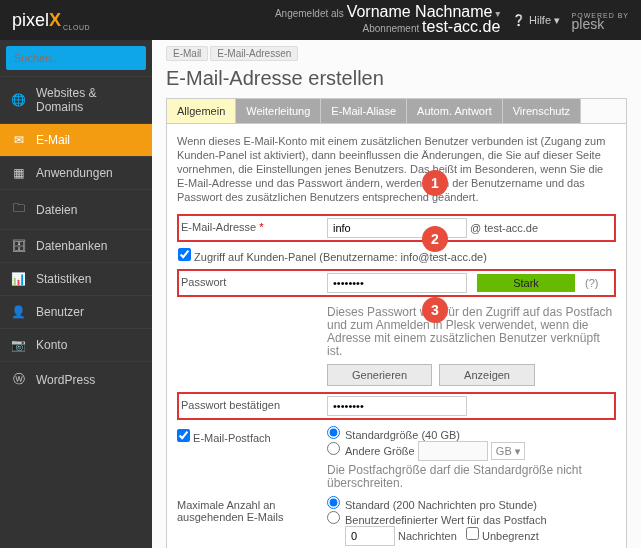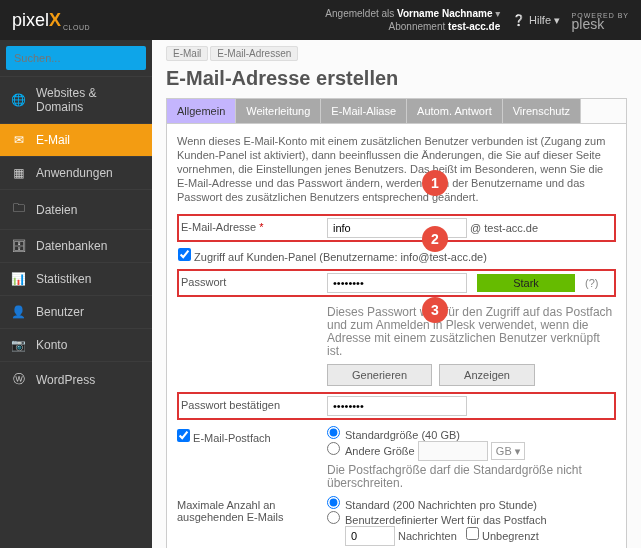--- a/index.html
+++ b/index.html
@@ -3,39 +3,39 @@
 <meta charset="utf-8">
 <style>
 *{box-sizing:border-box;margin:0;padding:0;font-family:"Segoe UI",Arial,sans-serif}
 body{width:641px;height:548px;background:#f5f5f5;overflow:hidden;font-size:12px;color:#555}
 .topbar{height:40px;background:#222;color:#ccc;display:flex;align-items:center;padding:0 12px}
 .logo{display:flex;align-items:flex-end;font-size:18px;color:#fff;font-weight:300}
 .logo .x{color:#f39c12;font-weight:700}
 .logo .cloud{font-size:7px;color:#aaa;margin-left:2px;letter-spacing:0.5px}
 .spacer{flex:1}
 .acct{text-align:right;font-size:10px;line-height:13px;color:#aaa;margin-right:12px}
-.acct b{color:#fff;font-weight:700;font-size:10px}
+.acct b{color:#fff;font-weight:400;font-size:16px}
 .help{font-size:11px;color:#ccc;margin-right:12px;display:flex;align-items:center;gap:3px}
 .plesk{font-size:14px;color:#aaa;text-align:left;line-height:8px}
 .plesk .pp{font-size:7px;letter-spacing:1px;display:block}
 .wrap{display:flex;height:508px}
 .sidebar{width:152px;background:#333;color:#ccc;flex-shrink:0}
 .search{margin:6px;display:flex;background:#0ea5e9;border-radius:2px}
 .search input{border:none;padding:6px 8px;font-size:11px;flex:1;background:transparent;outline:none}
 .search .sb{width:26px;background:#222;color:#fff;display:flex;align-items:center;justify-content:center;border-radius:0 2px 2px 0}
 .nav .ni{padding:9px 12px;border-top:1px solid #3c3c3c;display:flex;align-items:center;gap:10px;font-size:12px;color:#ccc;cursor:pointer}
 .nav .ni.active{background:#f39c12;color:#fff}
 .nav .ico{width:14px;display:inline-flex;justify-content:center}
 .main{flex:1;background:#fbfbfb;overflow-y:auto;padding:8px 14px 14px}
 .crumb{margin:0 0 8px;font-size:10px;color:#777}
 .crumb span{background:#eee;border:1px solid #ddd;border-radius:2px;padding:1px 6px;margin-right:2px}
-h1{font-size:20px;font-weight:700;color:#555;margin-bottom:8px}
+h1{font-size:20px;font-weight:400;color:#555;margin-bottom:8px}
 .tabs{display:flex;border:1px solid #ccc;border-bottom:none}
 .tabs .tab{padding:6px 10px;font-size:11px;border-right:1px solid #ccc;background:#a9a9a9;color:#fff;cursor:pointer}
-.tabs .tab.active{background:#c4b5fd;color:#333}
+.tabs .tab.active{background:#fef9c3;color:#333}
 .panel{border:1px solid #ccc;padding:10px;background:#fff}
 .desc{font-size:11px;color:#666;line-height:14px;margin-bottom:10px}
 .row{display:flex;margin-bottom:6px}
 .lab{width:150px;padding-top:3px;font-size:11px;color:#555}
 .fld{flex:1;font-size:11px;color:#555}
 .red{color:#c00}
 .inp{border:1px solid #ccc;padding:3px 5px;font-size:11px;width:140px}
 .hl{border:2px solid #d33;padding:2px}
 .row.hl .lab{width:146px}
 .hint{font-size:12px;color:#888;margin-top:3px;line-height:13px}

